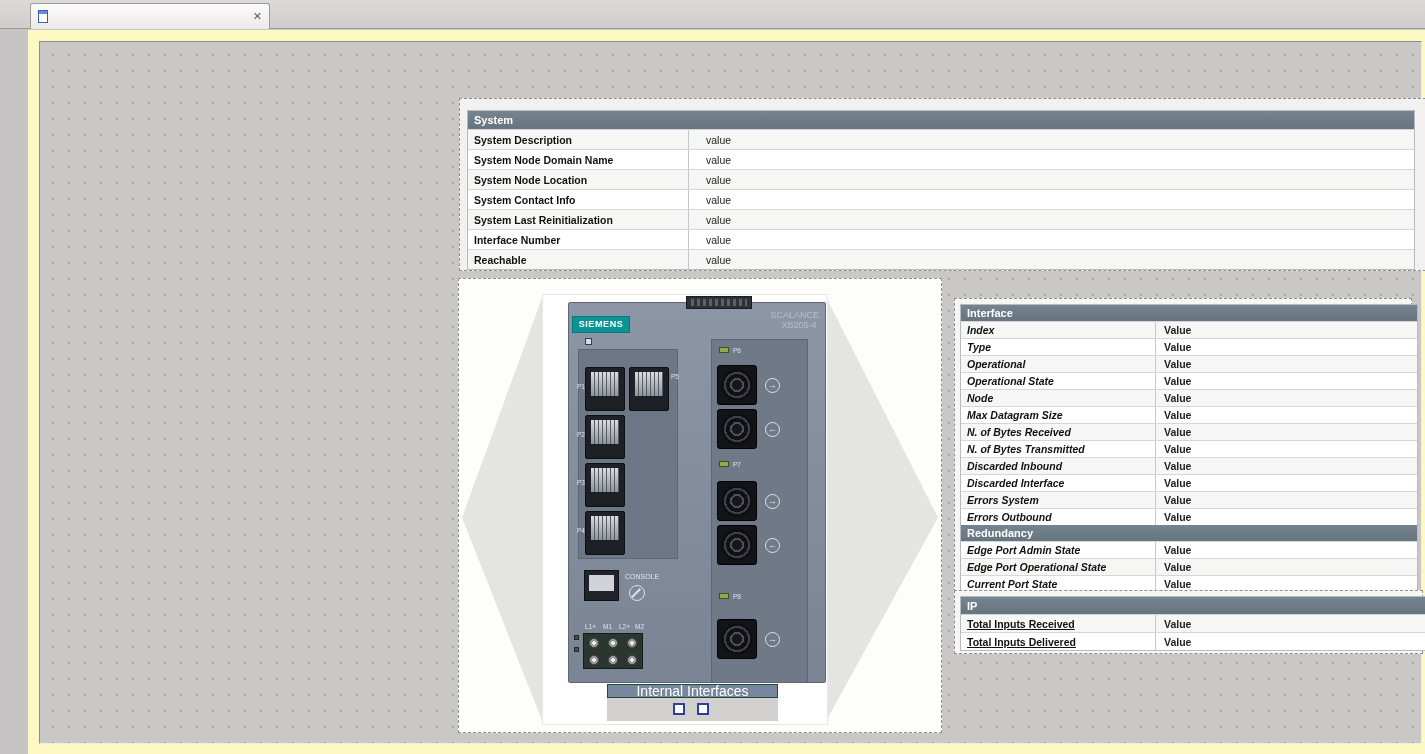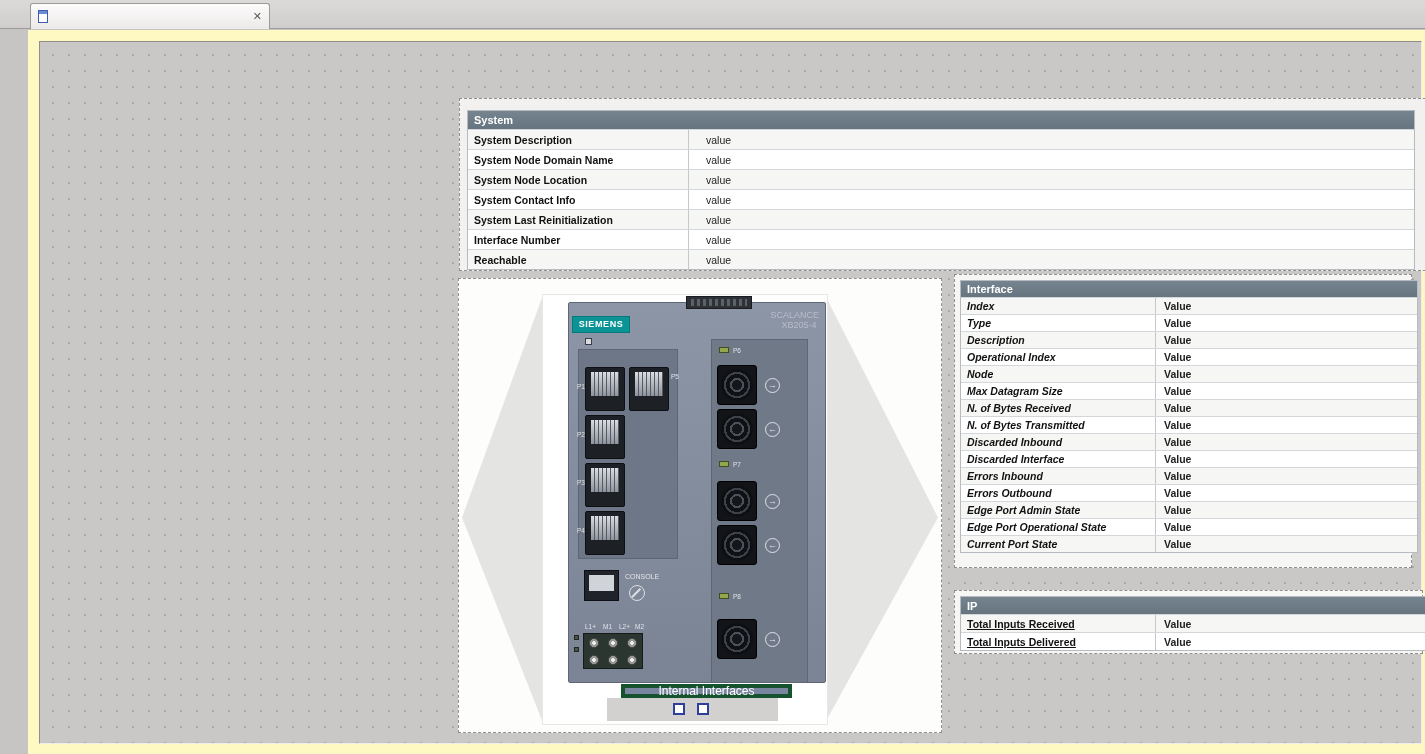--- a/index.html
+++ b/index.html
@@ -22,21 +22,21 @@
   .canvas { position:absolute; left:11px; top:11px; right:3px; bottom:10px;
     background-color:#c9c8c6;
     background-image:radial-gradient(circle,#a9a8a6 1px,transparent 1.3px);
     background-size:16px 16px; background-position:5px 5px;
     border-top:1px solid #8f8e8c; border-left:1px solid #8f8e8c;
     border-bottom:1px solid #eeedec; border-right:1px solid #eeedec; }
 
   .panel { position:absolute; border:1px dashed #8f8f8d; }
   .panel-sys { left:419px; top:56px; width:967px; height:173px; background:#f2f1ef; }
   .panel-dev { left:418px; top:236px; width:484px; height:455px; background:#fdfdfc; }
-  .panel-if  { left:914px; top:232px; width:458px; height:294px; background:#f6f6f4; }
+  .panel-if  { left:914px; top:256px; width:458px; height:294px; background:#f6f6f4; }
   .panel-ip  { left:914px; top:548px; width:469px; height:64px;  background:#f6f6f4; }
 
   
   .tbl { position:absolute; background:#fff; border:1px solid #b6bbc1; }
   .tbl-h { background:linear-gradient(#75848f,#65747f); color:#fff; font-weight:bold;
     font-size:11px; padding-left:6px; display:flex; align-items:center; }
   .row { display:flex; border-top:1px solid #d3d7da; align-items:stretch; }
   .row:nth-child(even) { background:#f6f6f5; }
   .cl { font-weight:bold; font-size:10.5px; color:#111; display:flex; align-items:center;
     padding-left:6px; border-right:1px solid #c3c8cd; }
@@ -110,22 +110,22 @@
   .fib-area { position:absolute; left:142px; top:36px; width:97px; height:344px;
     background:#707988; border:1px solid #5e6674; }
   .fconn { position:absolute; width:40px; height:40px; background:#121417;
     border:1px solid #000; border-radius:3px; }
   .fconn::before { content:""; position:absolute; inset:3px; border-radius:50%;
     background:radial-gradient(circle,#14161a 0 5px,#4b515a 5px 7px,#0f1114 7px 11px,#3d424a 11px 13px,#0d0f12 13px); }
   .arr { position:absolute; width:15px; height:15px; border:1px solid #dfe3e8; border-radius:50%;
     color:#dfe3e8; font-size:9px; line-height:13px; text-align:center; }
   .pind { position:absolute; width:10px; height:6px; background:#93a84e; border:1px solid #404c22; }
 
-  .ii-bar { position:absolute; left:162px; top:405px; width:171px; height:14px;
-    background:#7a85a0; border:4px solid #14532d; color:#fff; font-size:12px;
+  .ii-bar { position:absolute; left:148px; top:405px; width:171px; height:14px;
+    background:#7a85a0; border:1px solid #14532d; color:#fff; font-size:14px;
     display:flex; align-items:center; justify-content:center; }
   .ii-strip { position:absolute; left:148px; top:419px; width:171px; height:23px; background:#d2d1cf; }
   .iisq { position:absolute; top:5px; width:12px; height:12px; background:#fff; border:2px solid #2e3f9e; }
 </style>
 </head>
 <body>
 
 <div class="tabbar">
   <div class="tab">
     <span class="tabicon"></span>
@@ -250,25 +250,25 @@
       <div class="tbl-h">Interface</div>
       <div class="row">
         <div class="cl">Index</div>
         <div class="cv">Value</div>
       </div>
       <div class="row">
         <div class="cl">Type</div>
         <div class="cv">Value</div>
       </div>
       <div class="row">
-        <div class="cl">Description</div>
-        <div class="cv">Value</div>
-      </div>
-      <div class="row">
-        <div class="cl">Operational Index</div>
+        <div class="cl">Operational</div>
+        <div class="cv">Value</div>
+      </div>
+      <div class="row">
+        <div class="cl">Operational State</div>
         <div class="cv">Value</div>
       </div>
       <div class="row">
         <div class="cl">Node</div>
         <div class="cv">Value</div>
       </div>
       <div class="row">
         <div class="cl">Max Datagram Size</div>
         <div class="cv">Value</div>
       </div>
@@ -282,27 +282,28 @@
       </div>
       <div class="row">
         <div class="cl">Discarded Inbound</div>
         <div class="cv">Value</div>
       </div>
       <div class="row">
         <div class="cl">Discarded Interface</div>
         <div class="cv">Value</div>
       </div>
       <div class="row">
-        <div class="cl">Errors Inbound</div>
+        <div class="cl">Errors System</div>
         <div class="cv">Value</div>
       </div>
       <div class="row">
         <div class="cl">Errors Outbound</div>
         <div class="cv">Value</div>
       </div>
+      <div class="tbl-h">Redundancy</div>
       <div class="row">
         <div class="cl">Edge Port Admin State</div>
         <div class="cv">Value</div>
       </div>
       <div class="row">
         <div class="cl">Edge Port Operational State</div>
         <div class="cv">Value</div>
       </div>
       <div class="row">
         <div class="cl">Current Port State</div>

